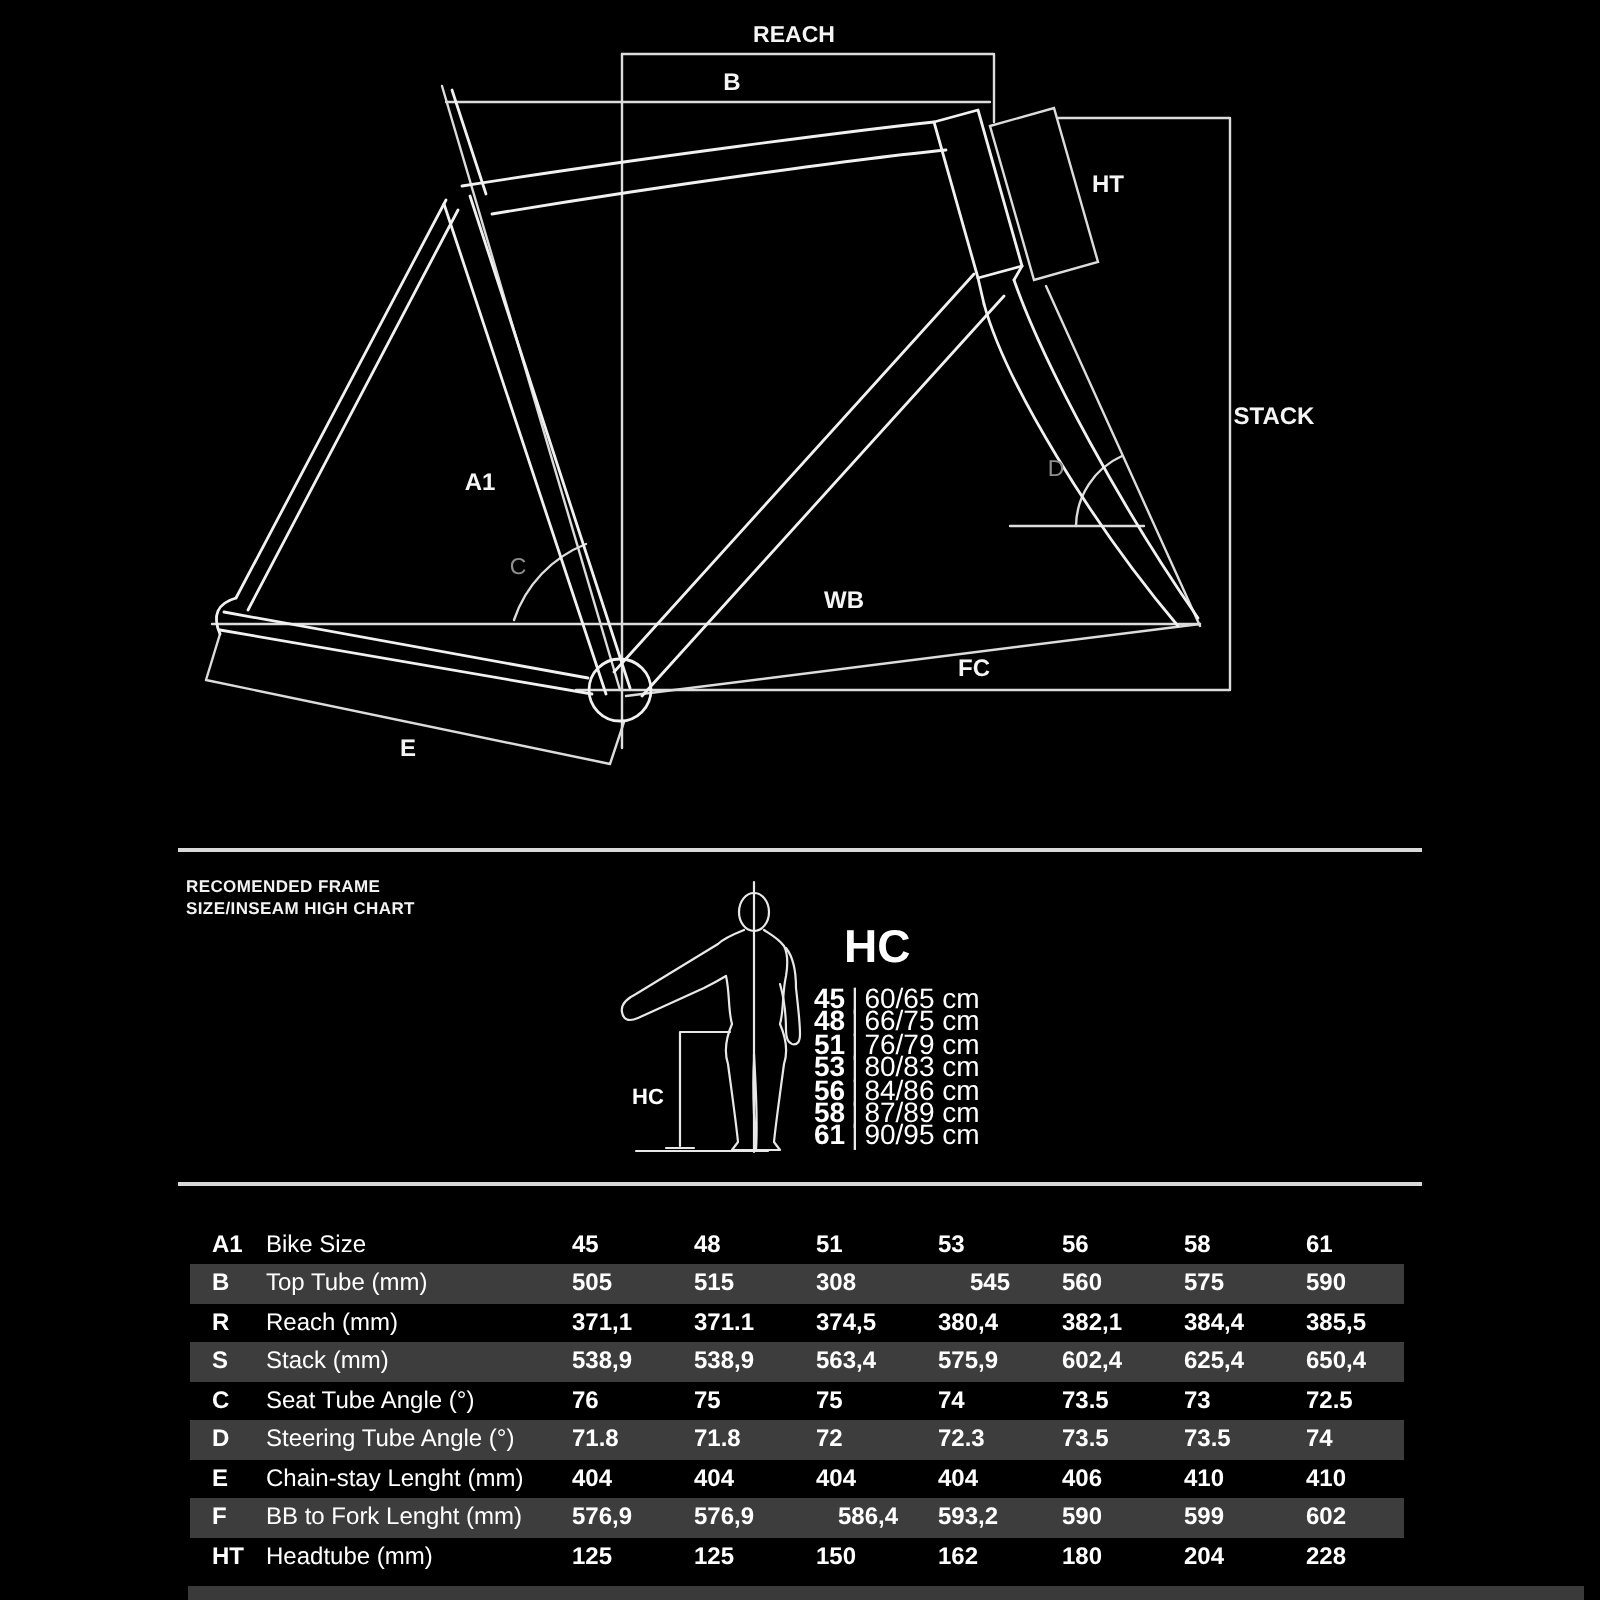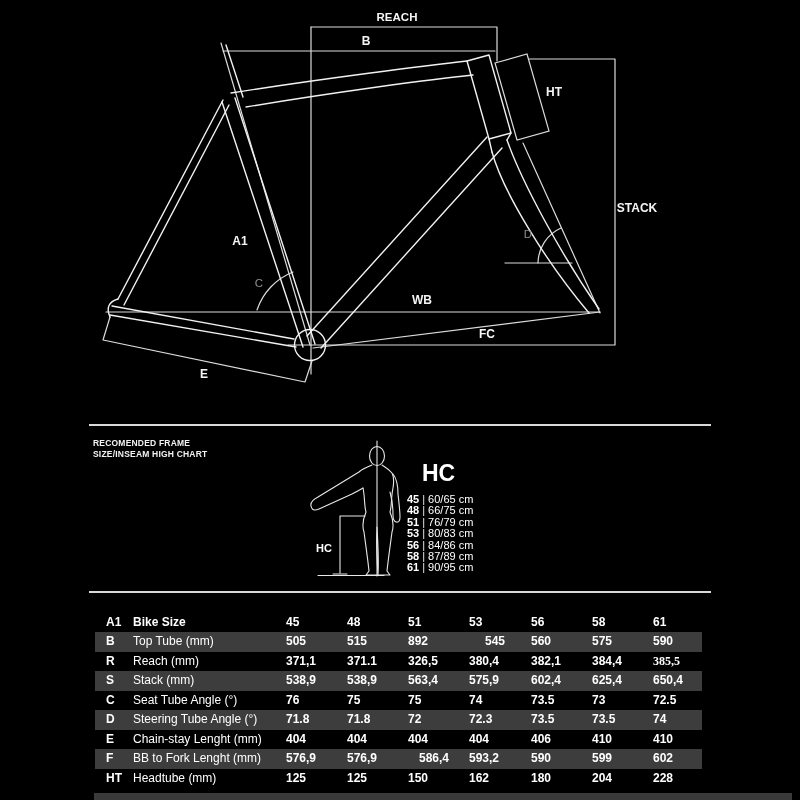--- a/index.html
+++ b/index.html
@@ -9,31 +9,31 @@
   .svg-label{fill:#f5f5f5;font-weight:bold;font-size:12px;}
   .svg-label.small{font-size:11.5px;}
   .svg-label.dim{fill:#8f8f8f;font-weight:normal;font-size:11.5px;}
   .divider{position:absolute;left:89px;width:622px;height:2px;background:#d9d9d9;}
   
   #mid{position:absolute;left:80px;top:433px;width:640px;height:158px;}
   #mid-heading{position:absolute;left:13px;top:5px;font-size:8.5px;font-weight:bold;
     color:#f2f2f2;line-height:11px;letter-spacing:.2px;}
   #figure-svg{position:absolute;left:220px;top:2px;}
   #hc-big{position:absolute;left:342px;top:27px;font-size:23px;font-weight:bold;color:#fff;}
-  #hc-list{position:absolute;left:327px;top:61px;font-size:11px;color:#fff;}
+  #hc-list{position:absolute;left:327px;top:61px;font-size:14px;color:#fff;}
   .hc-row{height:11.4px;line-height:11.4px;white-space:nowrap;}
   .hc-size{font-weight:bold;}
   .hc-sep{padding:0 3px;color:#e8e8e8;}
   
   #geo-table{position:absolute;left:95px;top:613px;width:607px;}
   .trow{position:relative;height:19.45px;line-height:19.45px;font-size:12px;color:#fff;}
   .trow.striped{background:#3d3d3d;}
   .trow .code{position:absolute;left:11px;font-weight:bold;}
   .trow .label{position:absolute;left:38px;font-weight:normal;}
-  .trow.header-row .label{font-weight:bold;}
+  .trow.header-row .label{font-weight:normal;}
   .trow .cell{position:absolute;font-weight:bold;}
   #bottom-bar{position:absolute;left:94px;top:793px;width:698px;height:7px;background:#3a3a3a;}
 </style>
 </head>
 <body>
 
 <div id="stage">
 
   <svg id="frame-svg" width="800" height="432" viewBox="0 0 800 432" style="position:absolute;left:0;top:0;">
     <g stroke="#dcdcdc" stroke-width="1.2" fill="none" stroke-linecap="round">
@@ -130,26 +130,26 @@
 
   <div id="geo-table">
       <div class="trow header-row">
     <span class="code">A1</span>
     <span class="label">Bike Size</span>
     <span class="values"><span class="cell" style="left: 191px;">45</span><span class="cell" style="left: 252px;">48</span><span class="cell" style="left: 313px;">51</span><span class="cell" style="left: 374px;">53</span><span class="cell" style="left: 436px;">56</span><span class="cell" style="left: 497px;">58</span><span class="cell" style="left: 558px;">61</span></span>
   </div>
       <div class="trow striped">
     <span class="code">B</span>
     <span class="label">Top Tube (mm)</span>
-    <span class="values"><span class="cell" style="left: 191px;">505</span><span class="cell" style="left: 252px;">515</span><span class="cell" style="left: 313px;">892</span><span class="cell" style="left: 374px; margin-left: 16px;">545</span><span class="cell" style="left: 436px;">560</span><span class="cell" style="left: 497px;">575</span><span class="cell" style="left: 558px;">590</span></span>
+    <span class="values"><span class="cell" style="left: 191px;">505</span><span class="cell" style="left: 252px;">515</span><span class="cell" style="left: 313px;">308</span><span class="cell" style="left: 374px; margin-left: 16px;">545</span><span class="cell" style="left: 436px;">560</span><span class="cell" style="left: 497px;">575</span><span class="cell" style="left: 558px;">590</span></span>
   </div>
       <div class="trow">
     <span class="code">R</span>
     <span class="label">Reach (mm)</span>
-    <span class="values"><span class="cell" style="left: 191px;">371,1</span><span class="cell" style="left: 252px;">371.1</span><span class="cell" style="left: 313px;">326,5</span><span class="cell" style="left: 374px;">380,4</span><span class="cell" style="left: 436px;">382,1</span><span class="cell" style="left: 497px;">384,4</span><span class="cell" style="left: 558px; font-family: Liberation Serif, serif;">385,5</span></span>
+    <span class="values"><span class="cell" style="left: 191px;">371,1</span><span class="cell" style="left: 252px;">371.1</span><span class="cell" style="left: 313px;">374,5</span><span class="cell" style="left: 374px;">380,4</span><span class="cell" style="left: 436px;">382,1</span><span class="cell" style="left: 497px;">384,4</span><span class="cell" style="left: 558px;">385,5</span></span>
   </div>
       <div class="trow striped">
     <span class="code">S</span>
     <span class="label">Stack (mm)</span>
     <span class="values"><span class="cell" style="left: 191px;">538,9</span><span class="cell" style="left: 252px;">538,9</span><span class="cell" style="left: 313px;">563,4</span><span class="cell" style="left: 374px;">575,9</span><span class="cell" style="left: 436px;">602,4</span><span class="cell" style="left: 497px;">625,4</span><span class="cell" style="left: 558px;">650,4</span></span>
   </div>
       <div class="trow">
     <span class="code">C</span>
     <span class="label">Seat Tube Angle (°)</span>
     <span class="values"><span class="cell" style="left: 191px;">76</span><span class="cell" style="left: 252px;">75</span><span class="cell" style="left: 313px;">75</span><span class="cell" style="left: 374px;">74</span><span class="cell" style="left: 436px;">73.5</span><span class="cell" style="left: 497px;">73</span><span class="cell" style="left: 558px;">72.5</span></span>

